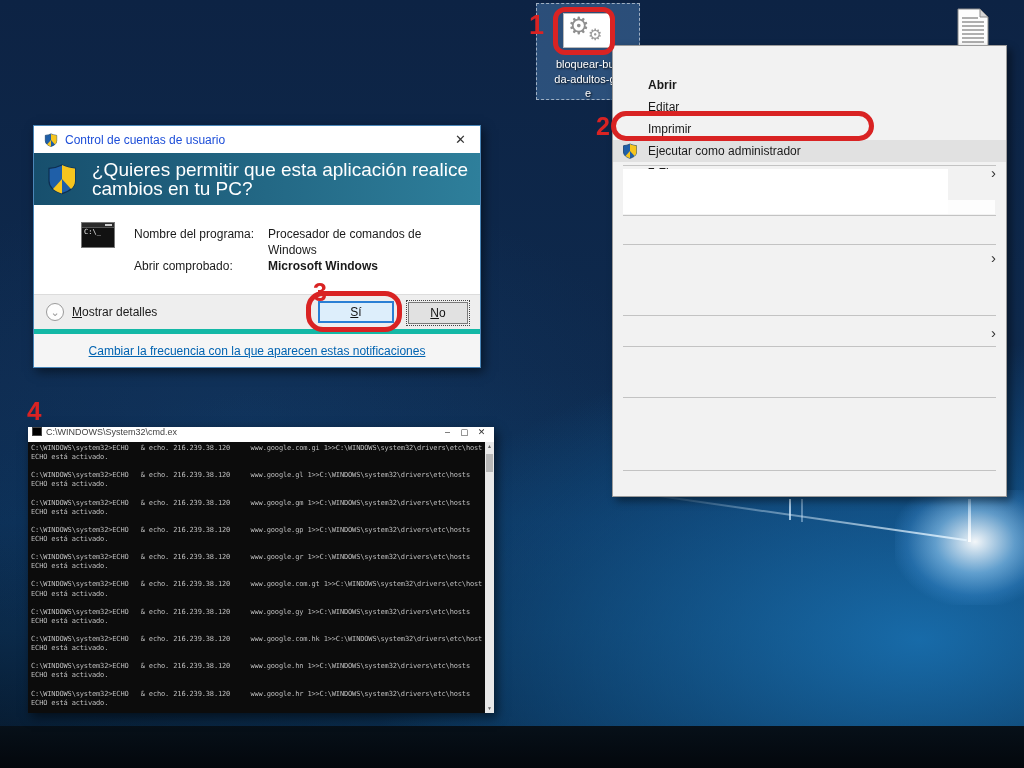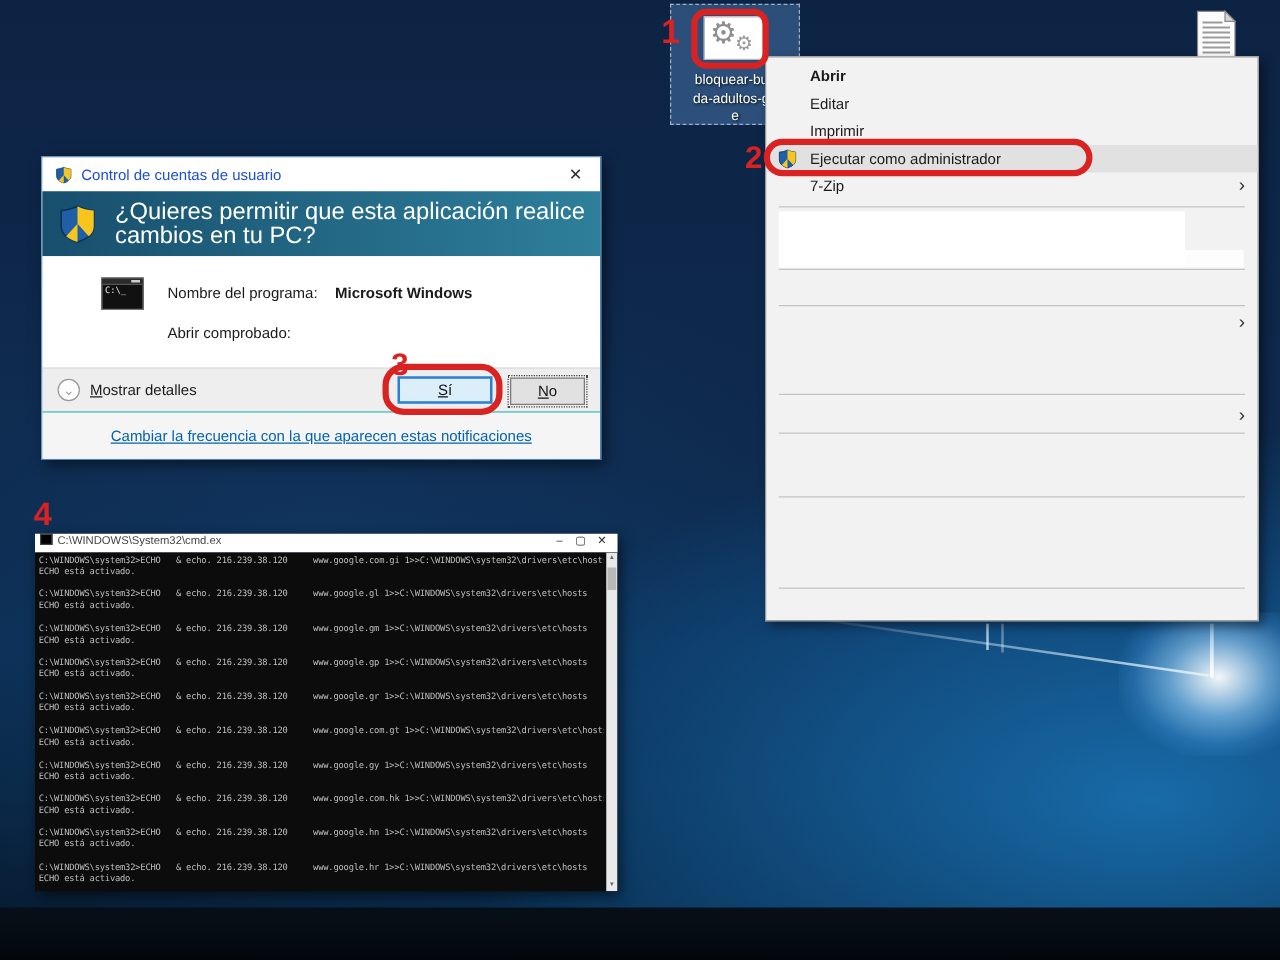--- a/index.html
+++ b/index.html
@@ -43,21 +43,21 @@
   #marker3 { left:313px; top:278px; font-size:25px; }
   #rect3 { left:306px; top:291px; width:96px; height:41px; border-radius:17px; }
   #marker4 { left:27px; top:396px; font-size:26px; }
 
   
   #context-menu { left:612px; top:45px; width:395px; height:452px; background:#f2f2f2; border:1px solid #9b9b9b;
     box-shadow:4px 4px 8px rgba(0,0,0,.45); font-size:12px; color:#1a1a1a; }
   .menu-items { position:absolute; left:0; top:4px; width:100%; }
   .menu-item { position:relative; height:22px; line-height:22px; padding-left:35px; cursor:default; }
   .menu-item.hl { background:#e1e1e1; }
-  .menu-item.bold { font-weight:bold; }
+  .menu-item.bold { font-weight:bold;margin-top:24px; }
   .menu-item .mi-icon { position:absolute; left:9px; top:3px; width:16px; height:16px; }
   .menu-item .mi-sub { position:absolute; right:10px; top:0; font-size:15px; color:#333; }
   .menu-sep { position:absolute; left:10px; width:373px; height:1px; background:#c3c3c3; }
   .censor-block { position:absolute; background:#fff; }
   .lone-chevron { position:absolute; left:378px; font-size:15px; color:#333; }
 
   
   #uac { left:33px; top:125px; width:448px; height:243px; background:#fff; border:1px solid #4a86b8; box-shadow:3px 4px 10px rgba(0,0,0,.5); }
   .uac-title { position:relative; height:27px; background:#fff; display:flex; align-items:center; padding:0 10px; }
   .uac-title-text { font-size:12px; color:#1d4ed8; margin-left:7px; flex:1; }
@@ -76,21 +76,21 @@
   .uac-pub { font-weight:bold; }
   .uac-footer { position:relative; height:35px; background:#eee; border-top:1px solid #dcdcdc; display:flex; align-items:center; padding:0 12px; }
   .uac-details { display:flex; align-items:center; flex:1; font-size:12px; color:#1a1a1a; }
   .chev-circle { width:18px; height:18px; border:1px solid #9a9a9a; border-radius:50%; color:#9a9a9a; font-size:11px;
     display:flex; align-items:center; justify-content:center; margin-right:8px; background:#fdfdfd; }
   .fl-underline { display:block; }
   .fl-underline::first-letter { text-decoration:underline; }
   .uac-btn { height:22px; font-size:12px; color:#111; display:flex; align-items:center; justify-content:center; cursor:default; }
   #btn-yes { position:absolute; left:284px; top:6px; width:76px; background:#ddeefb; border:2px solid #2a7fd4; }
   #btn-no  { position:absolute; left:374px; top:7px; width:60px; background:#e1e1e1; border:1px solid #7a7a7a; outline:1px dotted #444; outline-offset:1px; }
-  .uac-linkrow { height:38px; background:#f5f5f5; border-top:1px solid #14b8a6; display:flex; align-items:center; justify-content:center; }
+  .uac-linkrow { height:38px; background:#f5f5f5; border-top:5px solid #14b8a6; display:flex; align-items:center; justify-content:center; }
   .uac-link { font-size:12px; color:#0063b1; text-decoration:underline; cursor:pointer; }
 
   
   #cmd { left:28px; top:427px; width:466px; height:286px; box-shadow:3px 4px 10px rgba(0,0,0,.55); }
   .cmd-titlebar { height:15px; background:#fff; display:flex; align-items:flex-start; padding:0 4px; }
   .cmd-ico { width:10px; height:9px; background:#000; border:1px solid #444; margin-right:4px; }
   .cmd-title { flex:1; font-size:9px; color:#444; white-space:nowrap; overflow:hidden; }
   .cmd-btn { font-size:9px; color:#333; width:17px; text-align:center; }
   .cmd-body { position:relative; height:271px; background:#0c0c0c; overflow:hidden; }
   .term { position:absolute; left:3px; top:2px; right:11px; font-family:"DejaVu Sans Mono",monospace;
@@ -186,20 +186,21 @@
         <div class="cmd-mini-bar">
             <i></i>
           </div>
         <div class="cmd-mini-txt">C:\_</div>
       </div>
       <div class="uac-label-col">
         <div>Nombre del programa:</div>
         <div>Abrir comprobado:</div>
       </div>
       <div class="uac-value-col">
+        <div style="width:190px;">Procesador de comandos de Windows</div>
         <div class="uac-pub">Microsoft Windows</div>
       </div>
     </div>
     <div class="uac-footer">
       <div class="uac-details">
         <span class="chev-circle">⌄</span>
         <span class="fl-underline">Mostrar detalles</span>
       </div>
       <div id="btn-yes" class="uac-btn">
         <span class="fl-underline">Sí</span>

